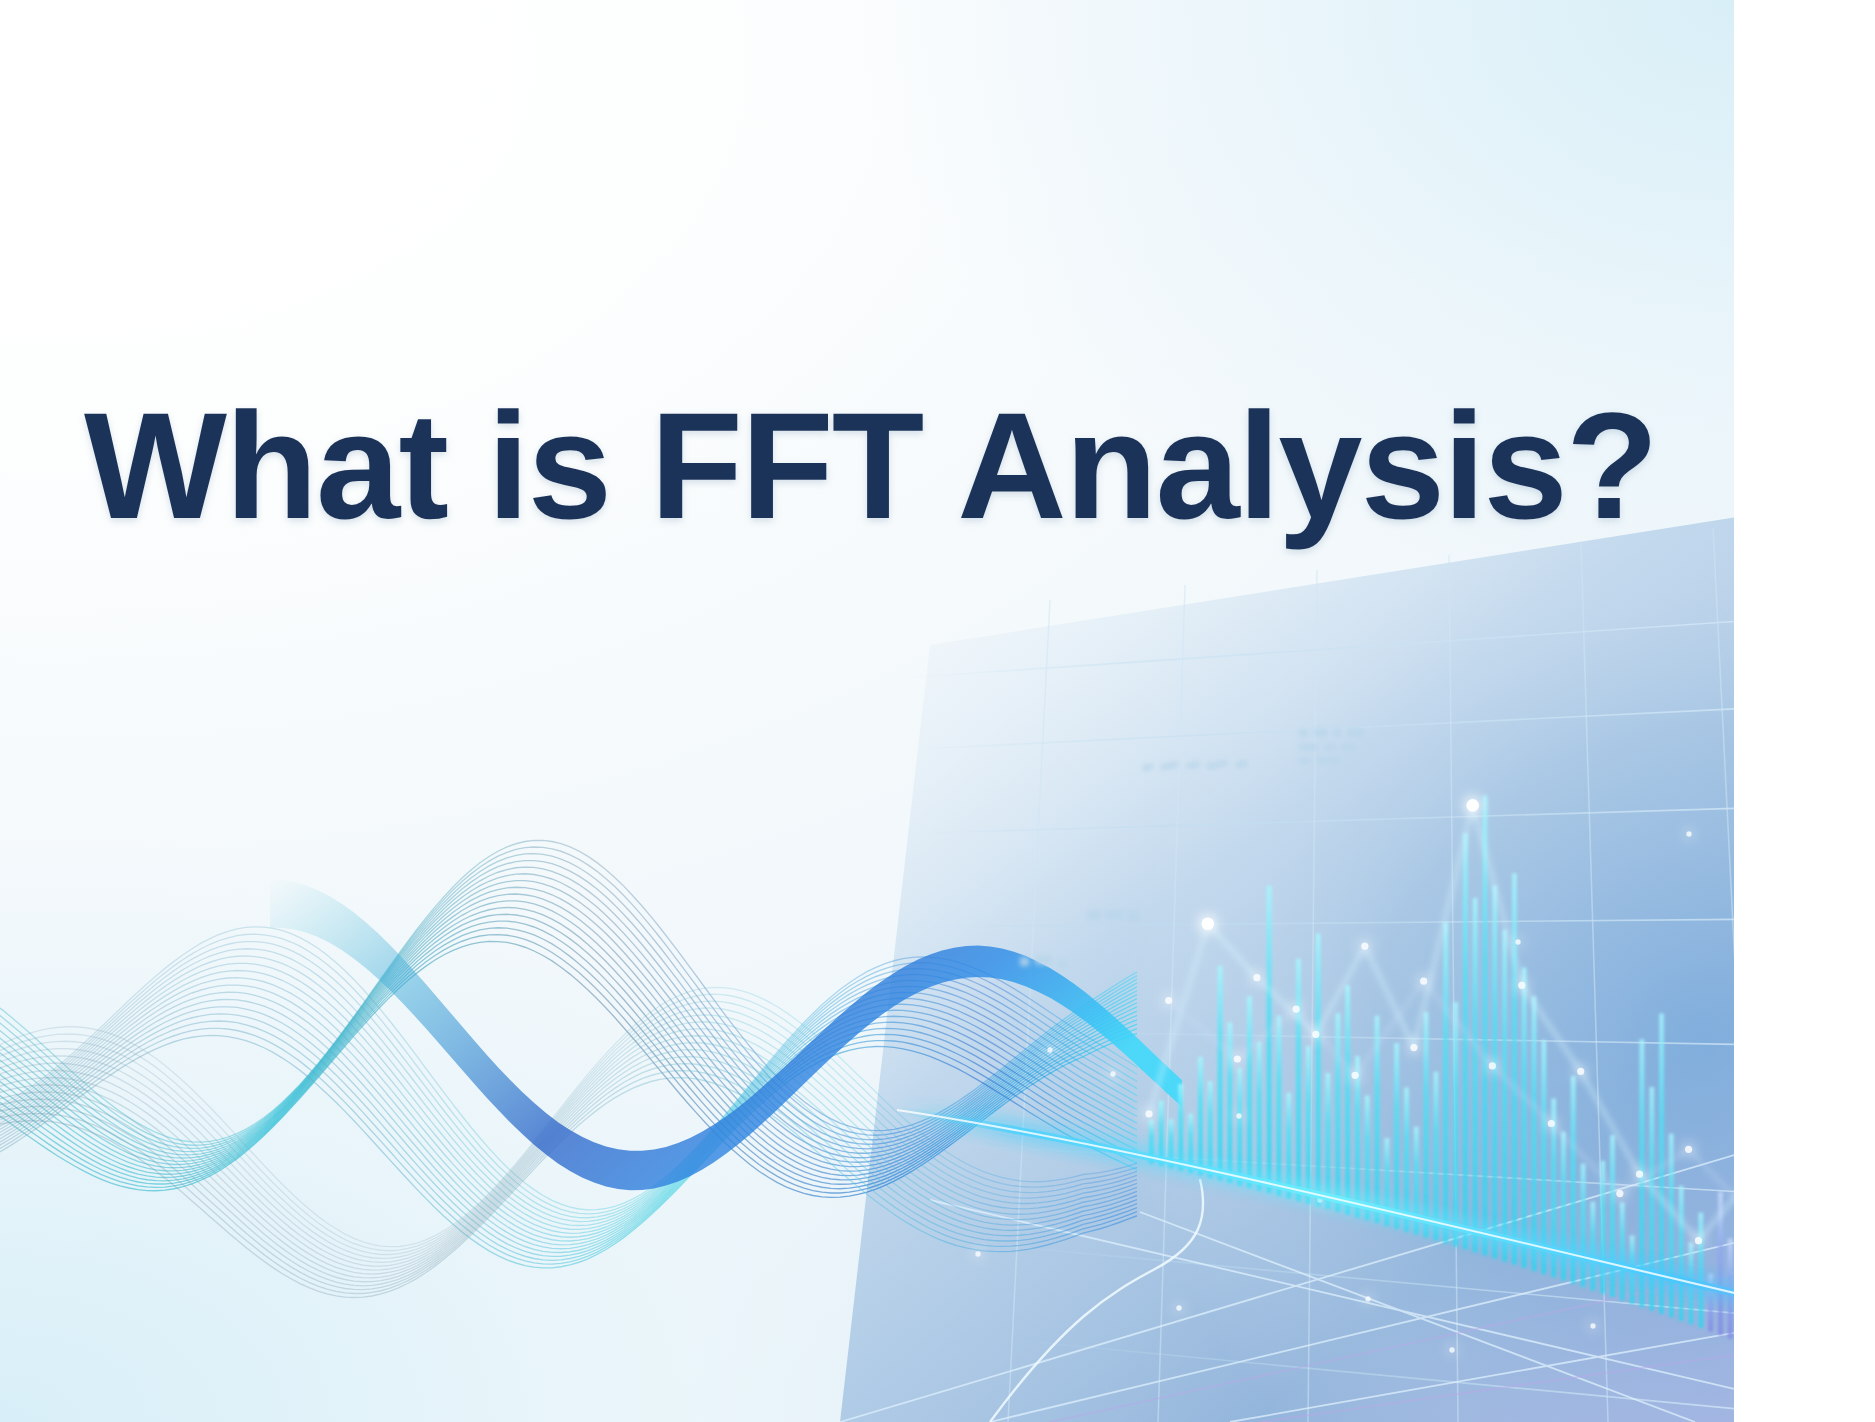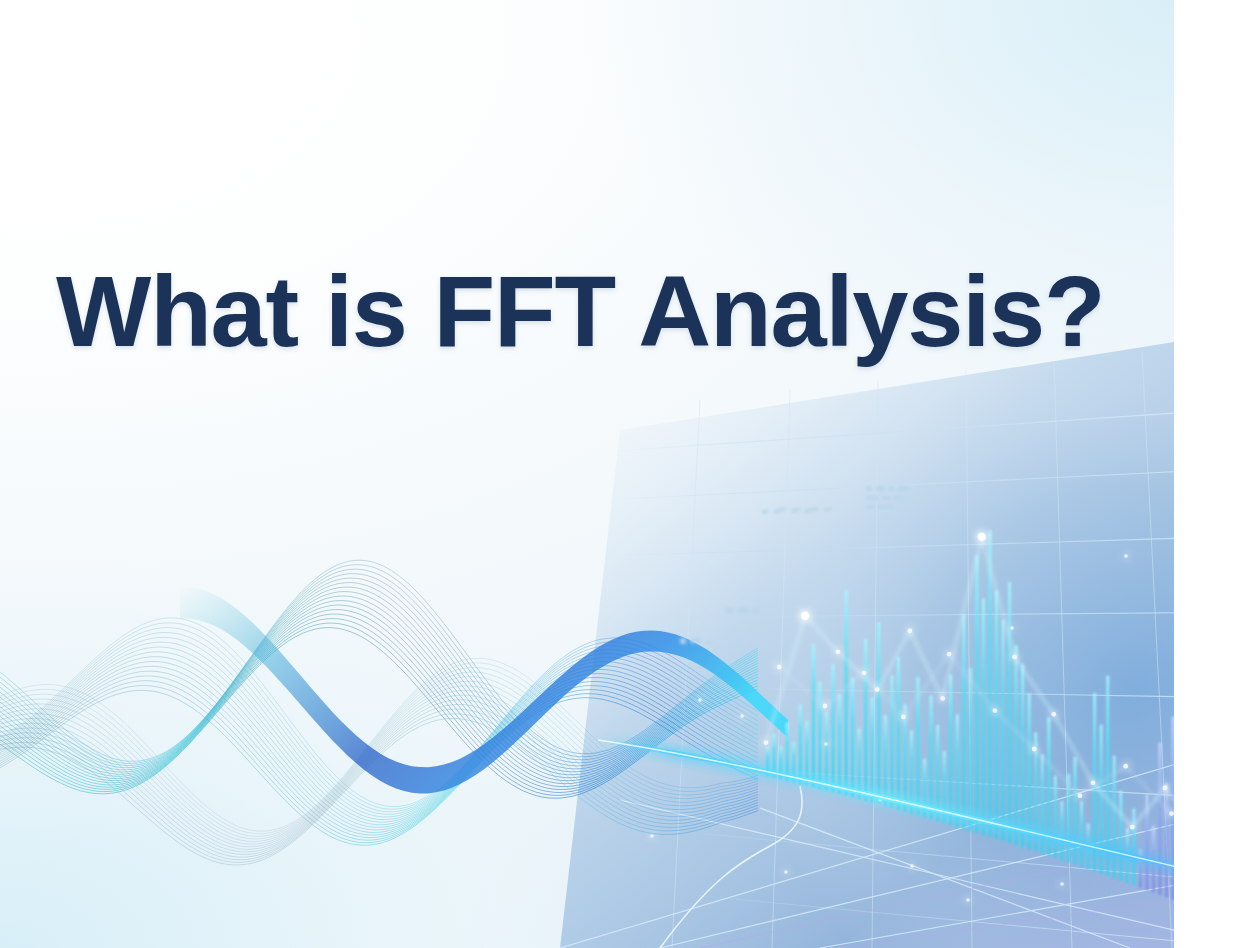--- a/index.html
+++ b/index.html
@@ -5,21 +5,20 @@
 <style>
   html,body{margin:0;padding:0;background:#ffffff;}
   body{font-family:"Liberation Sans","DejaVu Sans",sans-serif;}
 
   #hero{
     position:relative;
     width:1156px;
     height:948px;
     overflow:hidden;
     background:#fdba74;
-    padding-left:18px;
   }
 
   
   .bg-base{
     position:absolute; inset:0;
     background:
       radial-gradient(115% 85% at 3% 4%, #ffffff 0%, #fdfefe 32%, #f6fafc 58%, #eef6fa 100%);
   }
   .bg-tint-tr{
     position:absolute; inset:0;

